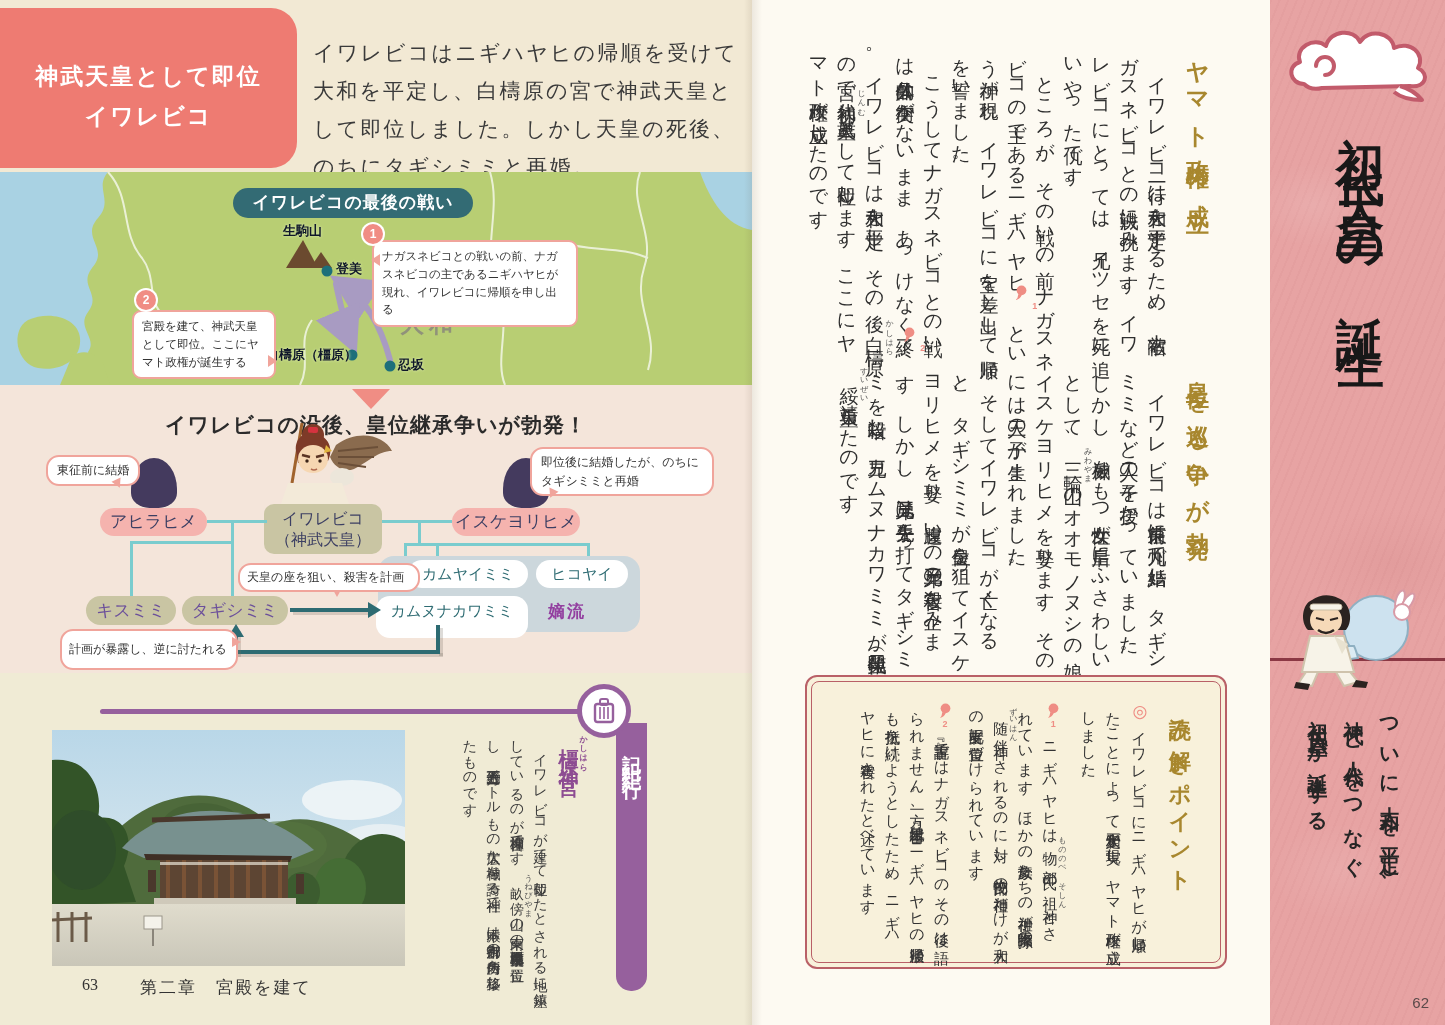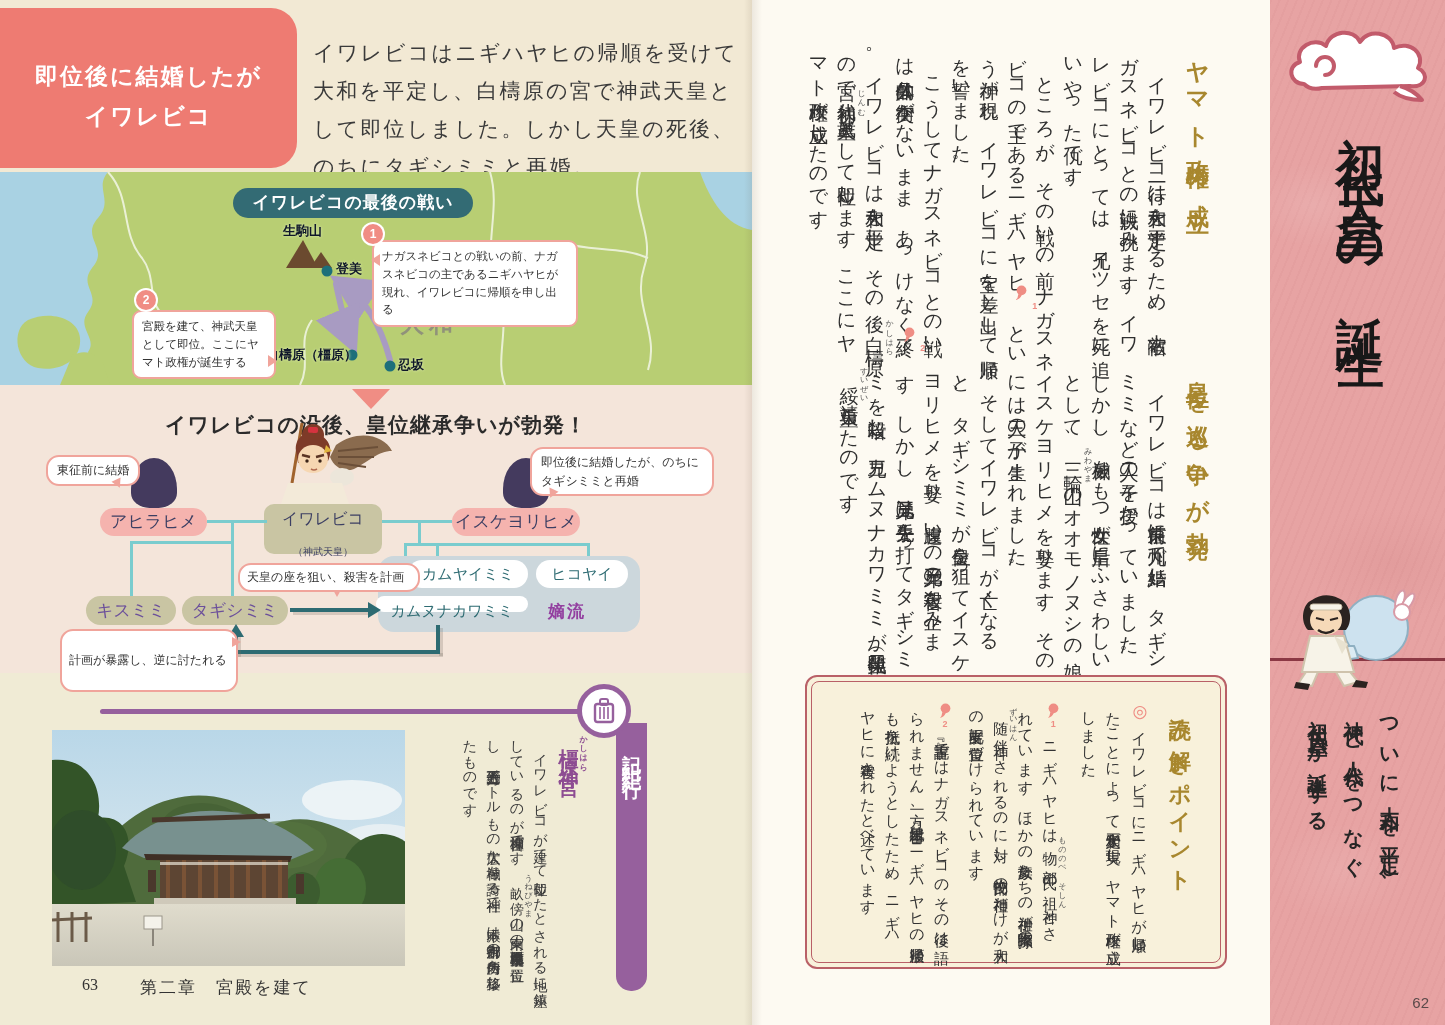--- a/index.html
+++ b/index.html
@@ -112,21 +112,21 @@
   .cloudicon{position:absolute;left:12px;top:22px;}
 </style>
 </head>
 <body>
 
 <div class="spread">
 
   <div class="abs page-left">
 
     <div class="abs header-box">
-      <div>即位後に結婚したが</div>
+      <div>神武天皇として即位</div>
       <div>イワレビコ</div>
     </div>
     <div class="abs intro">イワレビコはニギハヤヒの帰順を受けて大和を平定し、白檮原の宮で神武天皇として即位しました。しかし天皇の死後、のちにタギシミミと再婚。</div>
 
     <div class="abs map">
       <svg class="basemap" width="752" height="213" viewBox="0 0 752 213">
         <rect width="752" height="213" fill="#b8ce73"></rect>
         <path d="M0 0 H108 C94 16 114 28 98 46 C80 66 110 76 92 96 C78 114 102 122 88 140 C76 156 98 166 88 180 L98 213 H0 Z" fill="#a9d2e3"></path>
         <path d="M700 0 H752 V58 C726 54 710 28 700 0 Z" fill="#a9d2e3"></path>
         <path d="M28 148 C50 138 78 146 80 166 C82 188 60 200 38 196 C16 192 10 158 28 148 Z" fill="#b8ce73"></path>
@@ -186,56 +186,56 @@
         <path d="M44 34 L52 36 M58 36 L66 34" stroke="#5a3423" stroke-width="2.4"></path>
         <circle cx="49" cy="40" r="1.7" fill="#3a2418"></circle>
           <circle cx="62" cy="40" r="1.7" fill="#3a2418"></circle>
         <path d="M53 48 Q56 50 59 48" stroke="#b06a50" stroke-width="1.6" fill="none"></path>
         <path d="M68 24 L74 30 L66 32 Z" fill="#e0b43c"></path>
       </svg>
 
       <div class="pill pink" style="left:100px;top:123px;width:107px;">アヒラヒメ</div>
       <div class="pill olive2" style="left:264px;top:119px;width:118px;height:50px;">
         <div>イワレビコ</div>
-        <div style="font-size:10px;margin-top:12px;">（神武天皇）</div>
+        <div style="font-size:16px;">（神武天皇）</div>
       </div>
       <div class="pill pink" style="left:452px;top:123px;width:128px;">イスケヨリヒメ</div>
 
       <div class="tline" style="left:207px;top:135px;width:60px;height:3px;"></div>
       <div class="tline" style="left:382px;top:135px;width:70px;height:3px;"></div>
       <div class="tline" style="left:231px;top:135px;width:3px;height:76px;"></div>
       <div class="tline" style="left:130px;top:156px;width:104px;height:3px;"></div>
       <div class="tline" style="left:130px;top:156px;width:3px;height:55px;"></div>
       <div class="tline" style="left:418px;top:135px;width:3px;height:25px;"></div>
       <div class="tline" style="left:404px;top:158px;width:186px;height:3px;"></div>
       <div class="tline" style="left:404px;top:158px;width:3px;height:54px;"></div>
       <div class="tline" style="left:436px;top:158px;width:3px;height:18px;"></div>
       <div class="tline" style="left:587px;top:158px;width:3px;height:18px;"></div>
 
       <div class="kidbox" style="left:378px;top:171px;width:262px;height:76px;"></div>
       <div class="pill white" style="left:408px;top:175px;width:120px;">カムヤイミミ</div>
       <div class="pill white" style="left:536px;top:175px;width:92px;">ヒコヤイ</div>
-      <div class="pill white" style="left:376px;top:211px;width:152px;height:16px;line-height:29px;">カムヌナカワミミ</div>
+      <div class="pill white" style="left:376px;top:211px;width:152px;height:42px;line-height:29px;">カムヌナカワミミ</div>
       <div class="chakuryu" style="left:548px;top:215px;">嫡流</div>
 
       <div class="pill olive" style="left:86px;top:211px;width:90px;">キスミミ</div>
       <div class="pill olive" style="left:182px;top:211px;width:106px;">タギシミミ</div>
 
       <div class="bubble" style="left:238px;top:178px;width:164px;padding:3px 7px;z-index:6;">天皇の座を狙い、殺害を計画</div>
       <div class="abs" style="left:332px;top:203px;width:0;height:0;border:5px solid transparent;border-top:9px solid #f0a49b;"></div>
 
       <div class="dline" style="left:290px;top:223px;width:80px;height:4px;"></div>
       <div class="arrow-right" style="left:368px;top:217px;"></div>
 
       <div class="dline" style="left:436px;top:240px;width:4px;height:28px;"></div>
       <div class="dline" style="left:234px;top:265px;width:206px;height:4px;"></div>
       <div class="dline" style="left:234px;top:243px;width:4px;height:26px;"></div>
       <div class="arrow-up" style="left:228px;top:231px;"></div>
 
-      <div class="bubble tail-r" style="left:60px;top:244px;width:160px;padding:20px 7px;">計画が暴露し、逆に討たれる</div>
+      <div class="bubble tail-r" style="left:60px;top:244px;width:160px;padding:9px 7px;">計画が暴露し、逆に討たれる</div>
     </div>
 
     <div class="abs travel">
       <div class="abs purple-line"></div>
       <div class="abs travel-circle">
         <svg width="24" height="28" viewBox="0 0 24 28">
           <rect x="8" y="2" width="8" height="6" rx="2" fill="none" stroke="#96609d" stroke-width="2"></rect>
           <rect x="3" y="7" width="18" height="18" rx="2.5" fill="none" stroke="#96609d" stroke-width="2.4"></rect>
           <line x1="8" y1="10" x2="8" y2="22" stroke="#96609d" stroke-width="1.6"></line>
           <line x1="12" y1="10" x2="12" y2="22" stroke="#96609d" stroke-width="1.6"></line>

